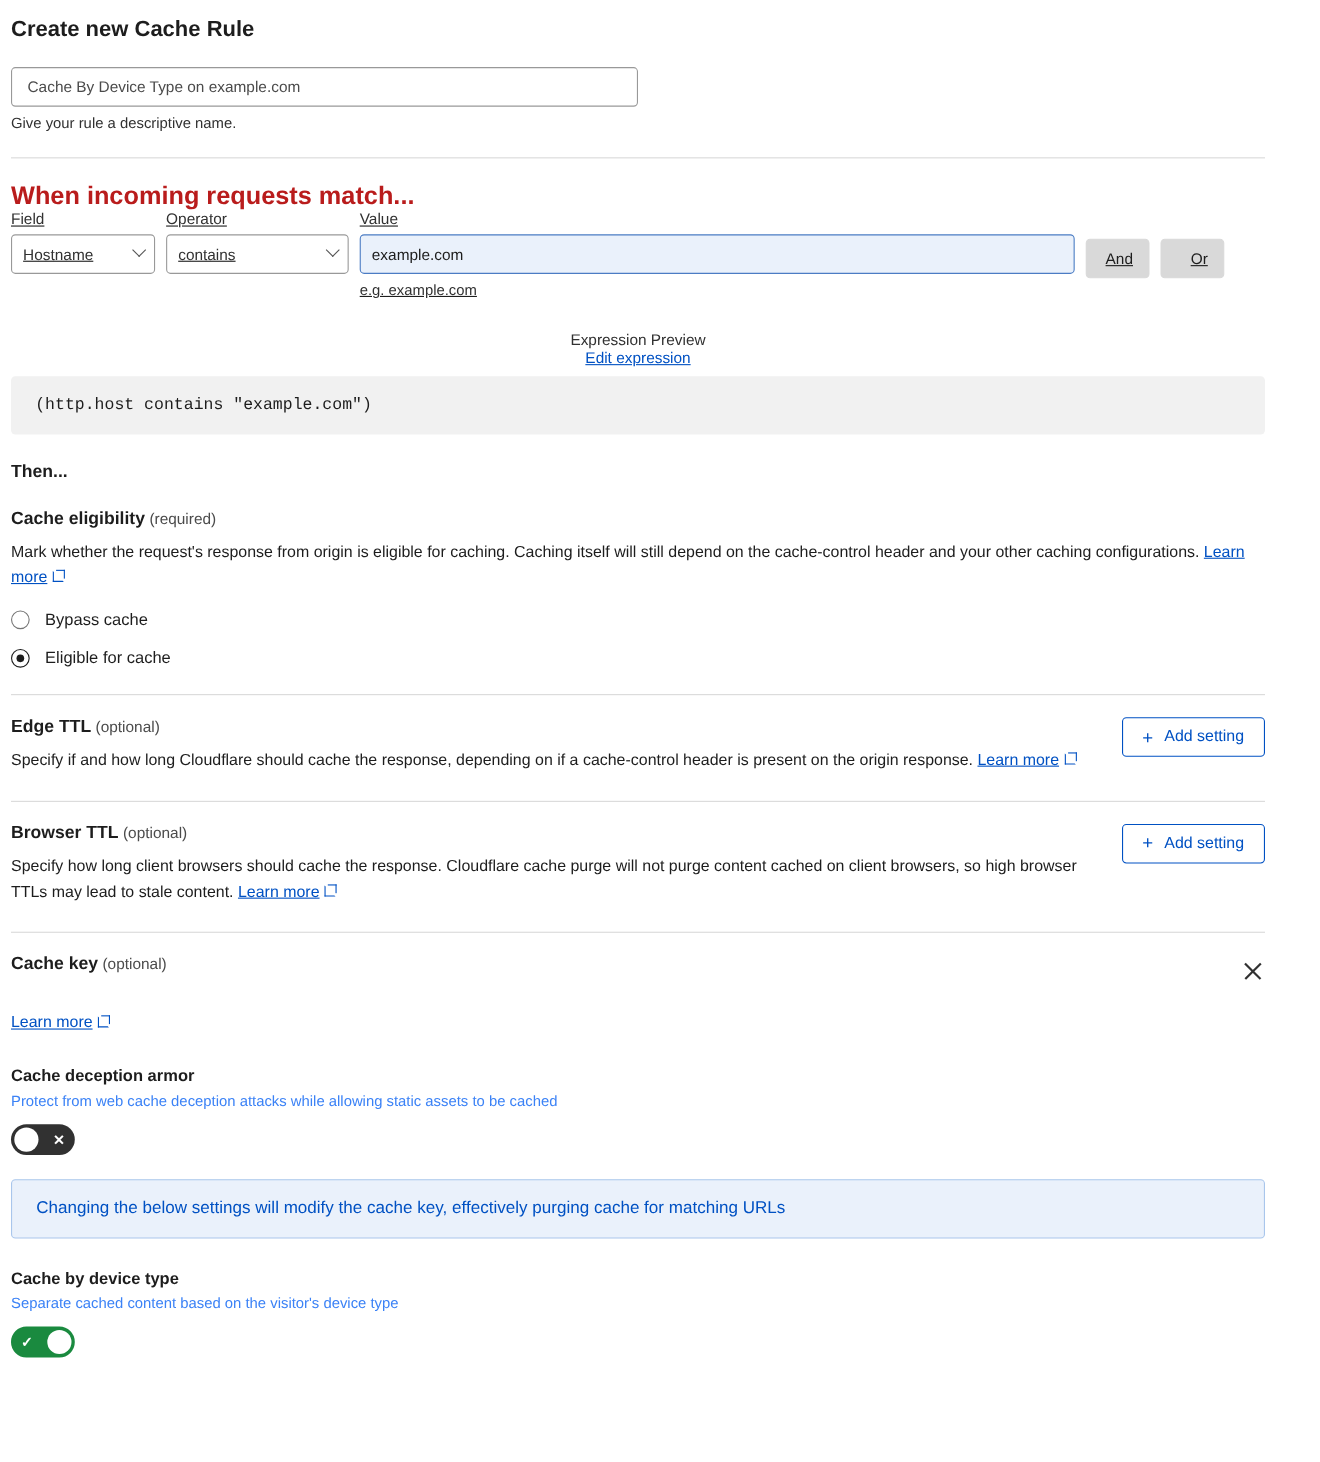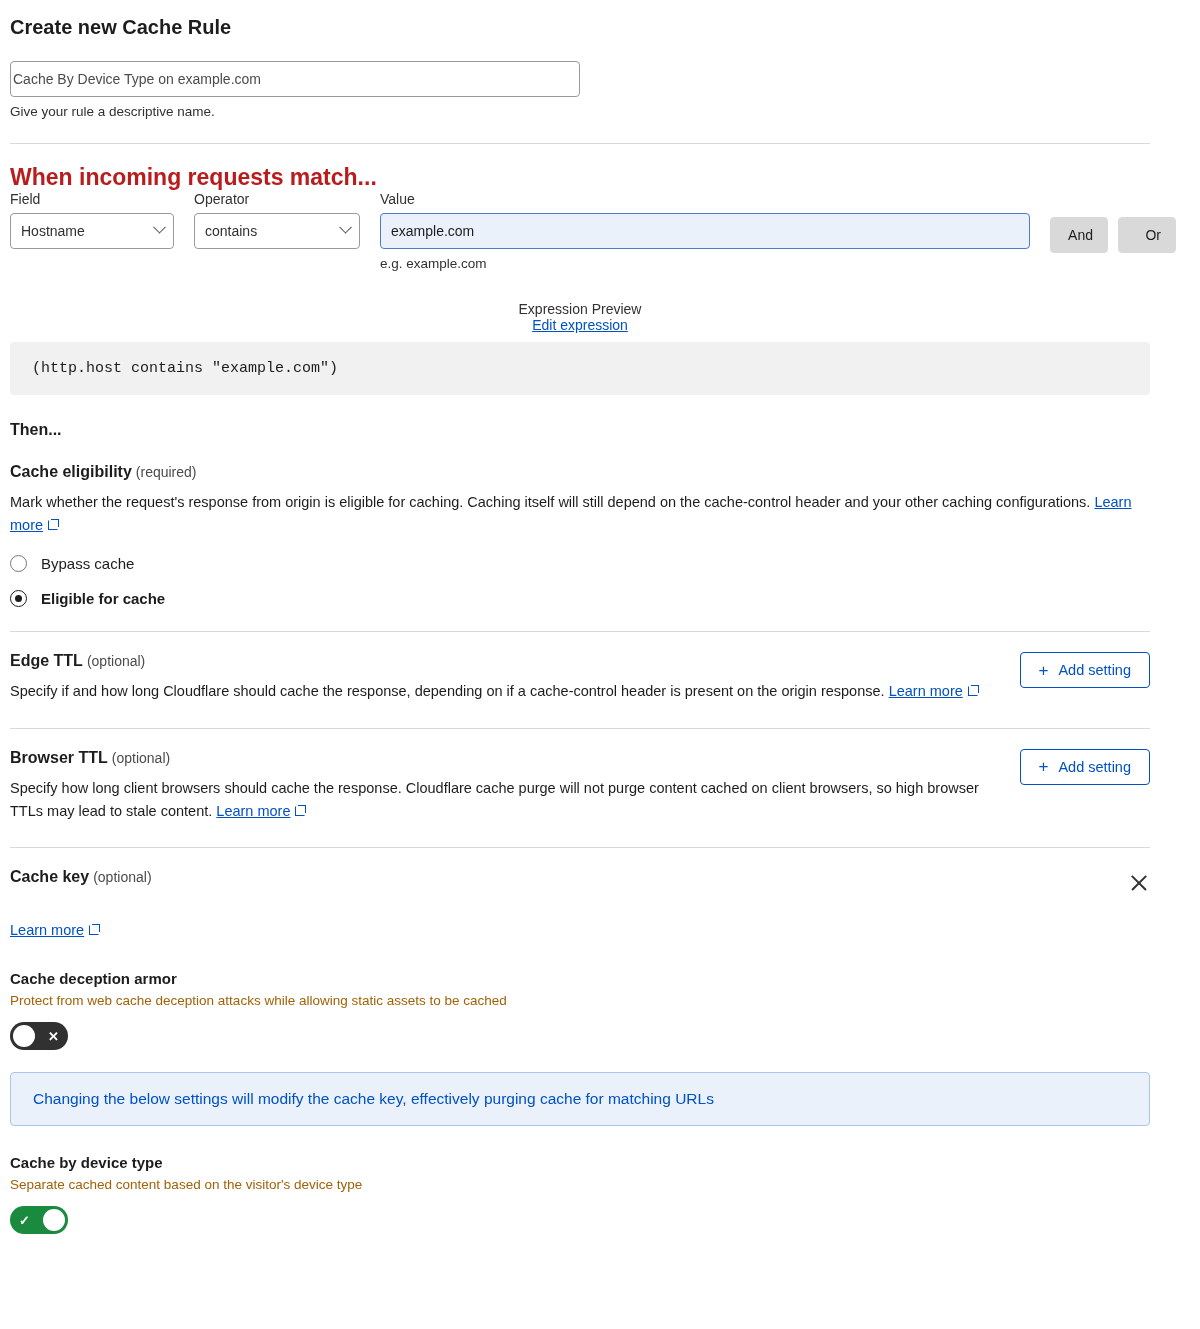--- a/index.html
+++ b/index.html
@@ -26,21 +26,21 @@
   .field-label {
     font-size: 14px;
     color: #313131;
     margin-bottom: 6px;
   }
   .text-input {
     width: 570px;
     height: 36px;
     border: 1px solid #999;
     border-radius: 4px;
-    padding: 0 2px;
+    padding: 0 14px;
     font-size: 14px;
     font-family: "Liberation Sans", sans-serif;
     color: #4b4b4b;
     background: #fff;
     outline: none;
   }
   .helper-text {
     font-size: 13.5px;
     color: #313131;
     margin-top: 7px;
@@ -51,40 +51,41 @@
     margin: 24px 0 20px 0;
   }
   .section-title {
     font-size: 23px;
     font-weight: bold;
     color: #b91c1c;
   }
   .match-row {
     display: flex;
     align-items: flex-start;
-    gap: 20px;
+    gap: 10px;
+    text-decoration: underline;
   }
   .col-label {
     font-size: 14px;
     color: #313131;
     margin-bottom: 6px;
   }
   .select-box {
     position: relative;
     height: 36px;
     border: 1px solid #999;
     border-radius: 4px;
     background: #fff;
     display: flex;
     align-items: center;
     padding: 0 10px;
     font-size: 14px;
     color: #313131;
   }
-  .select-field { width: 164px; }
+  .select-field { width: 131px; }
   .select-operator { width: 166px; }
   .chev {
     position: absolute;
     right: 9px;
     width: 9px;
     height: 9px;
     border-right: 1.6px solid #555;
     border-bottom: 1.6px solid #555;
     transform: rotate(45deg) translate(-3px, -3px);
   }
@@ -217,21 +218,21 @@
   .radio.checked { border-color: #1d1d1d; }
   .radio.checked::after {
     content: "";
     position: absolute;
     left: 3.5px; top: 3.5px;
     width: 7px; height: 7px;
     border-radius: 50%;
     background: #1d1d1d;
   }
   .radio-label { font-size: 15px; color: #1d1d1d; }
-  .radio-label.bold { font-weight: bold; text-align: center; }
+  .radio-label.bold { font-weight: normal; text-align: center; }
   .ttl-block {
     display: flex;
     justify-content: space-between;
     align-items: flex-start;
   }
   .ttl-left { max-width: 980px; }
   .add-btn {
     display: inline-flex;
     align-items: center;
     gap: 10px;
@@ -273,21 +274,21 @@
   .close-x::before { transform: rotate(45deg); }
   .close-x::after  { transform: rotate(-45deg); }
   .toggle-title {
     font-size: 15px;
     font-weight: bold;
     margin-top: 28px;
     color: #1d1d1d;
   }
   .toggle-desc {
     font-size: 13.5px;
-    color: #a16207;
+    color: #3b82f6;
     margin-top: 6px;
   }
   .toggle {
     margin-top: 14px;
     width: 58px;
     height: 28px;
     border-radius: 14px;
     position: relative;
     cursor: pointer;
     display: block;

